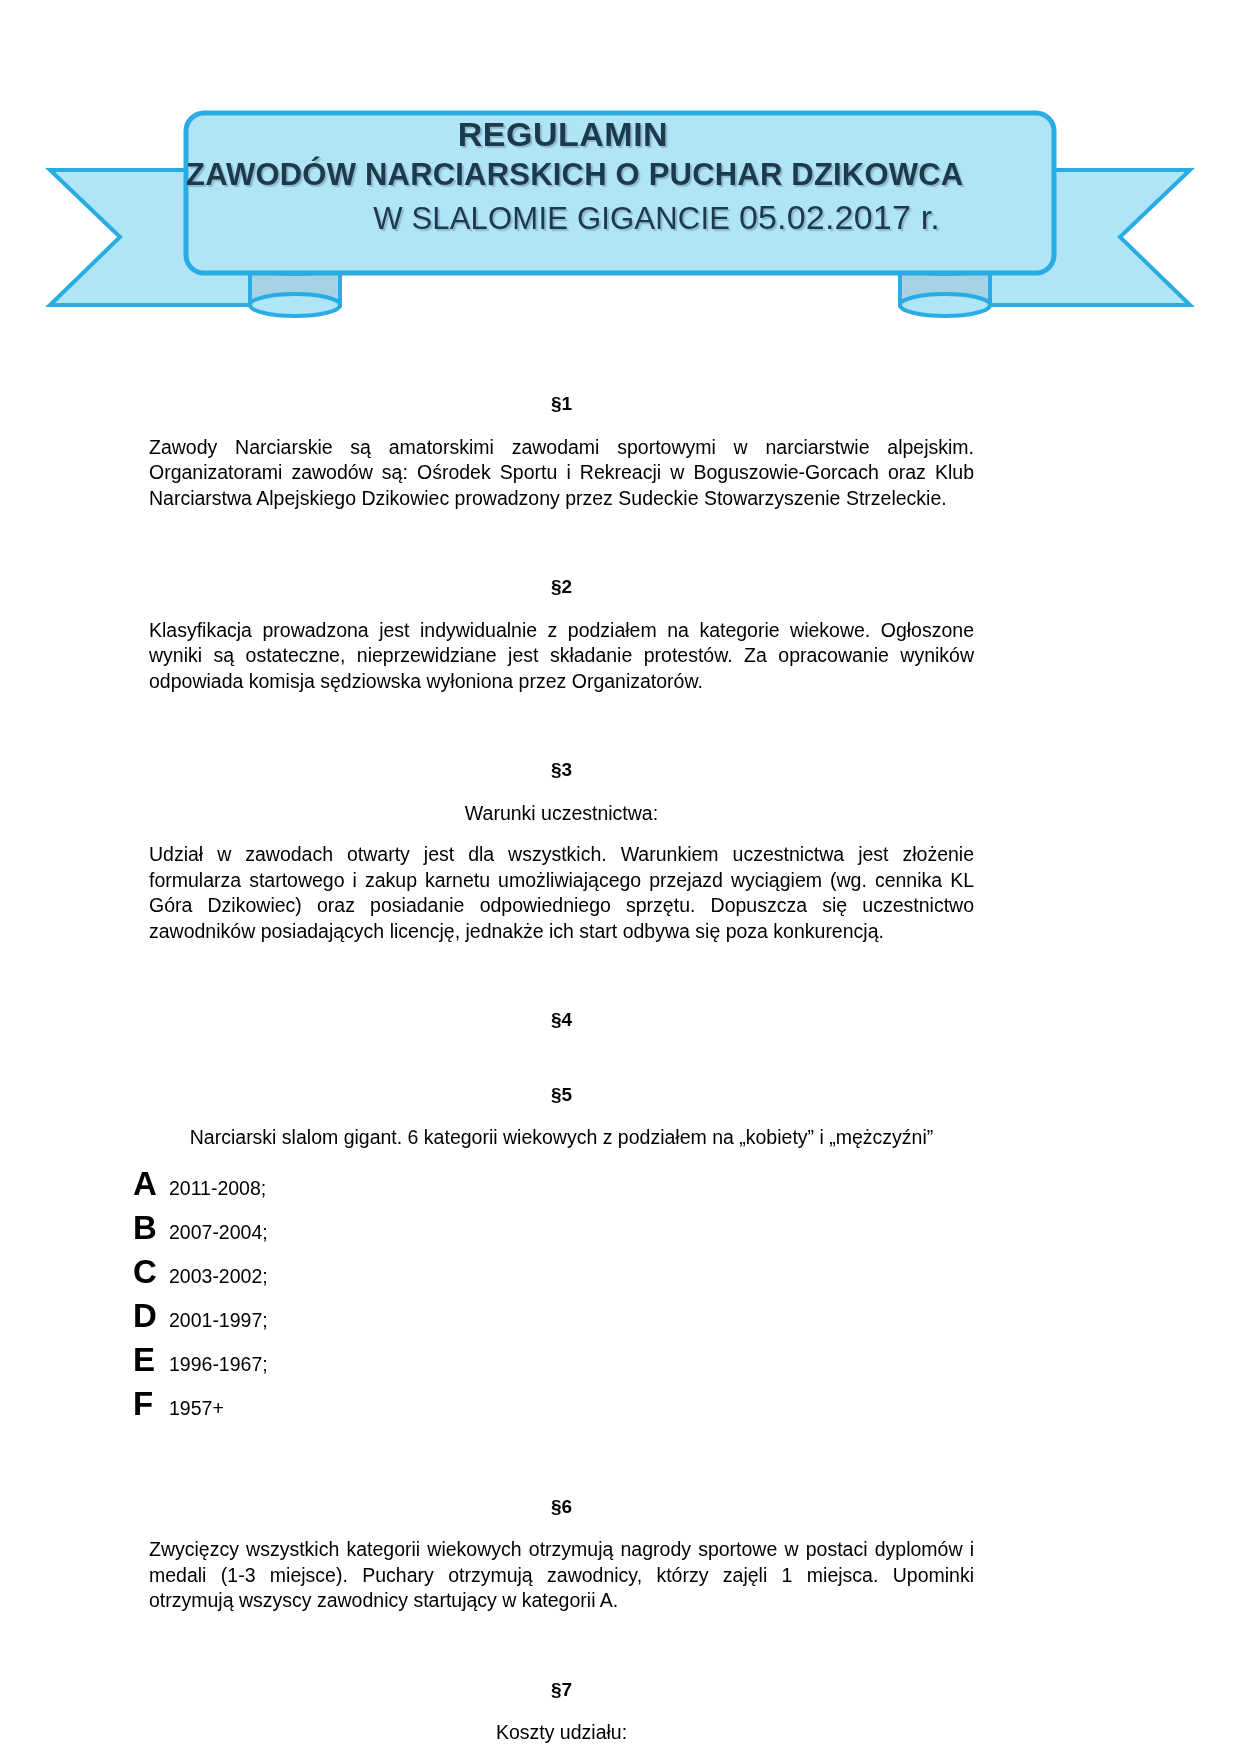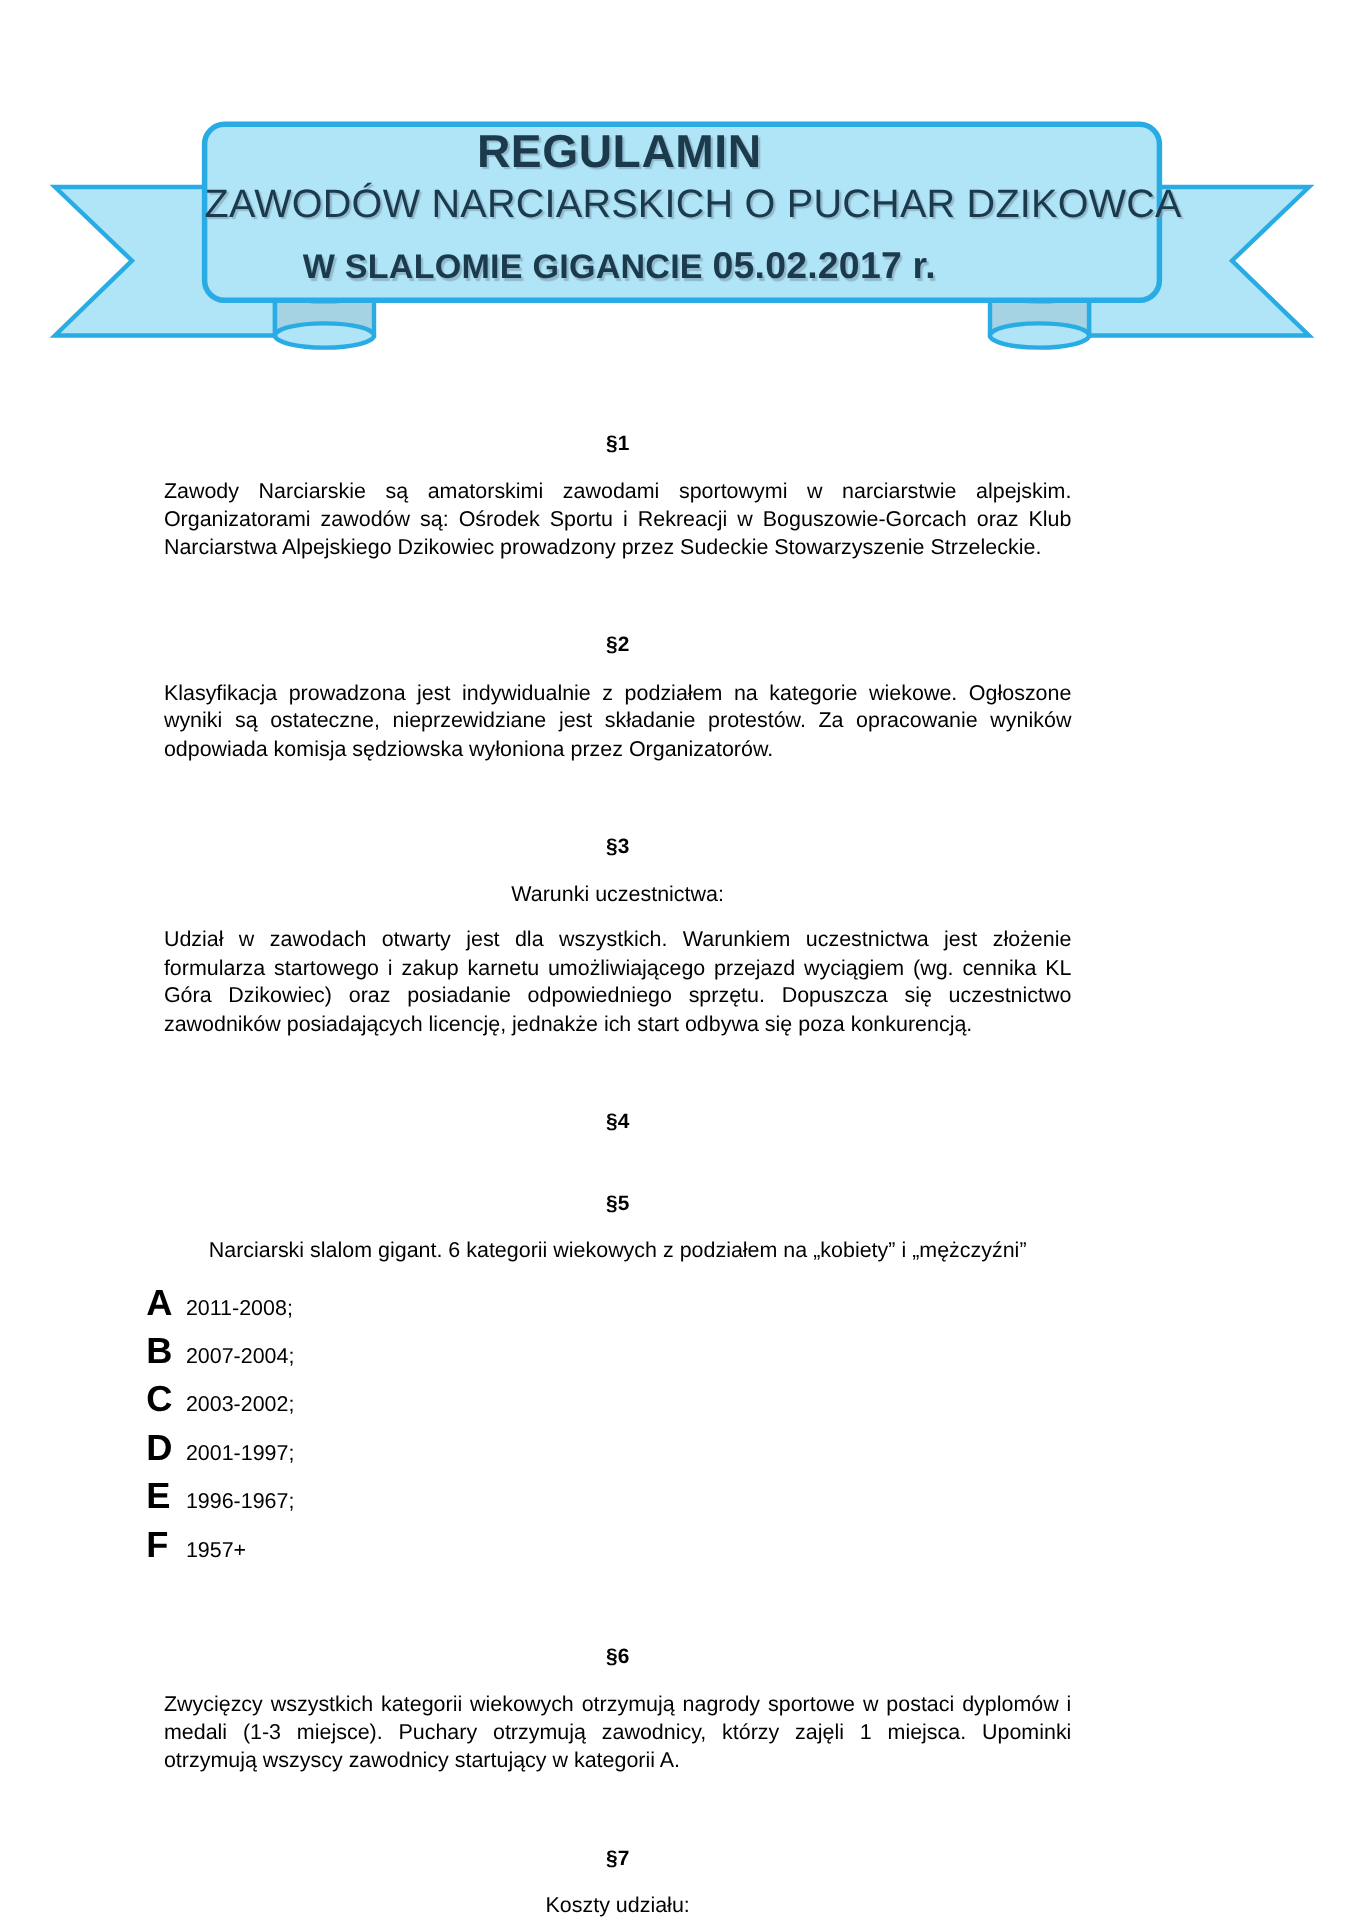--- a/index.html
+++ b/index.html
@@ -42,41 +42,42 @@
   .banner-text {
     position: absolute;
     left: 186px;
     top: 22px;
     width: 754px;
     text-align: center;
     color: #1b3a4b;
     line-height: 1.0;
   }
   .banner-line1 {
-    font-size: 42px;
+    font-size: 34px;
     font-weight: bold;
     letter-spacing: 0.5px;
     text-shadow: 2px 2px 1px rgba(120,150,170,0.55);
     margin: 0 0 8px 0;
   }
   .banner-line2 {
-    font-size: 36px;
-    font-weight: normal;
+    font-size: 31px;
+    font-weight: bold;
     letter-spacing: 0.2px;
     text-shadow: 2px 2px 1px rgba(120,150,170,0.55);
-    margin: 0 0 22px 0;
+    margin: 0 0 10px 0;
     white-space: nowrap;
   }
   .banner-line3 {
     font-size: 31px;
-    font-weight: bold;
+    font-weight: normal;
     letter-spacing: 0.2px;
     text-shadow: 2px 2px 1px rgba(120,150,170,0.55);
     margin: 0;
     white-space: nowrap;
+    text-align: right;
   }
   .banner-line3 .date {
     font-size: 34px;
   }
 
   
   .content {
     position: absolute;
     left: 133px;
     top: 295px;

